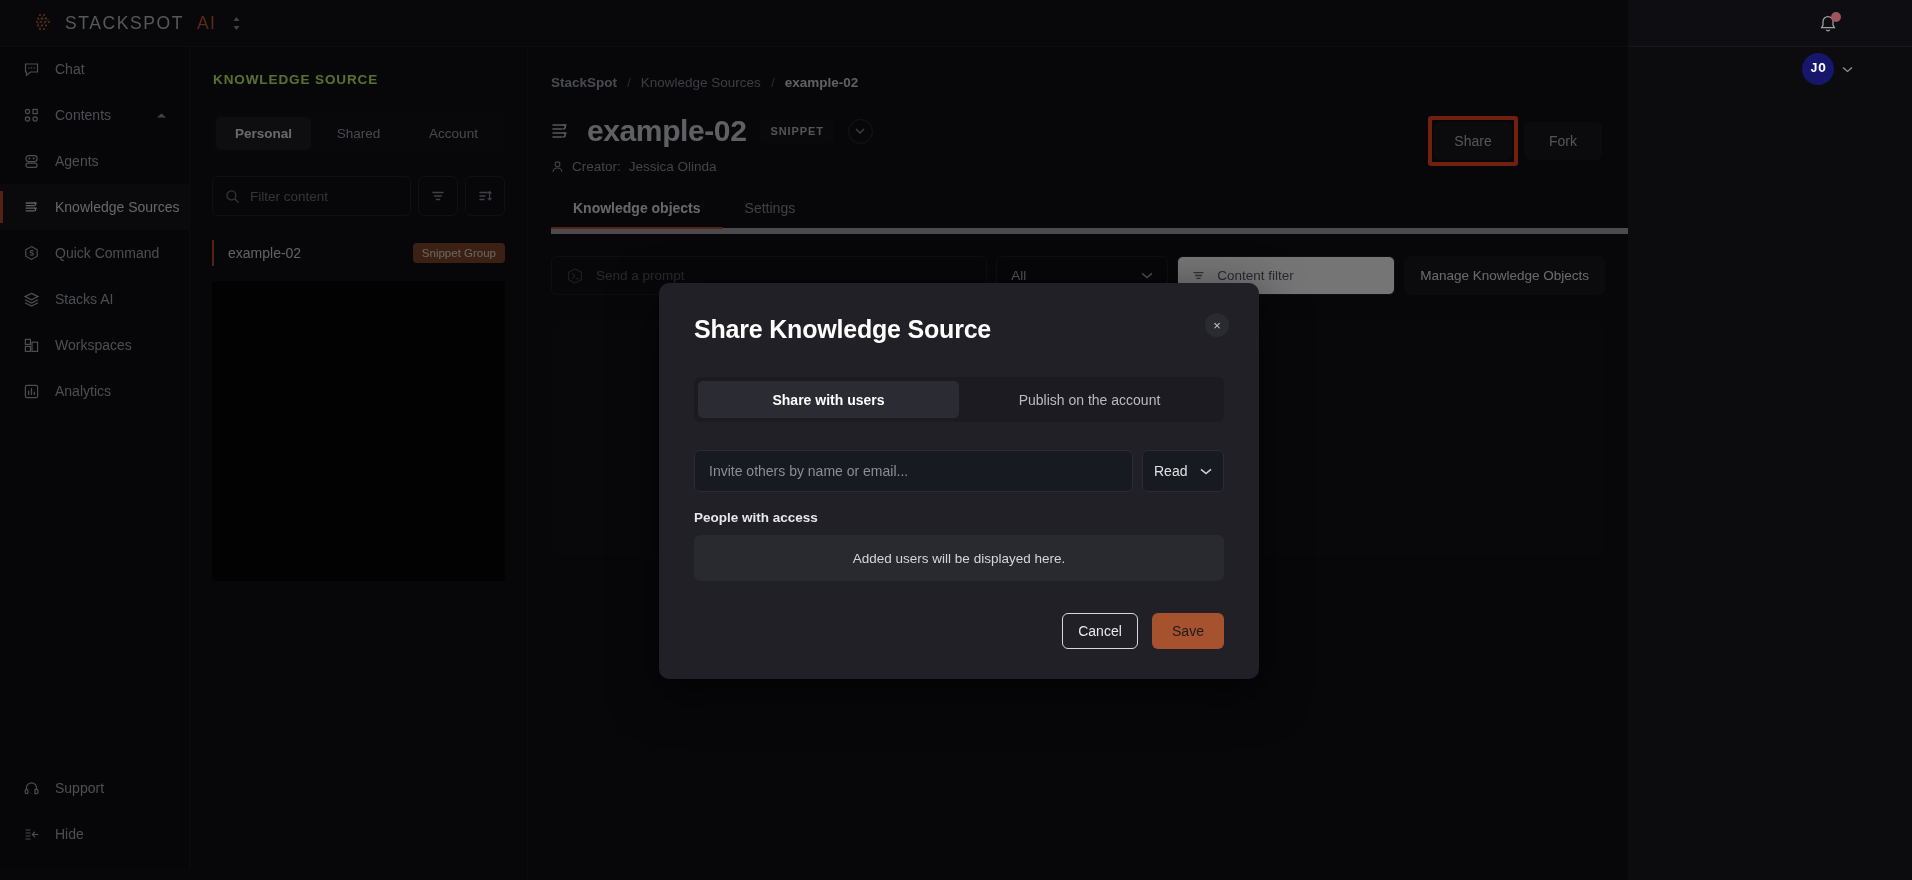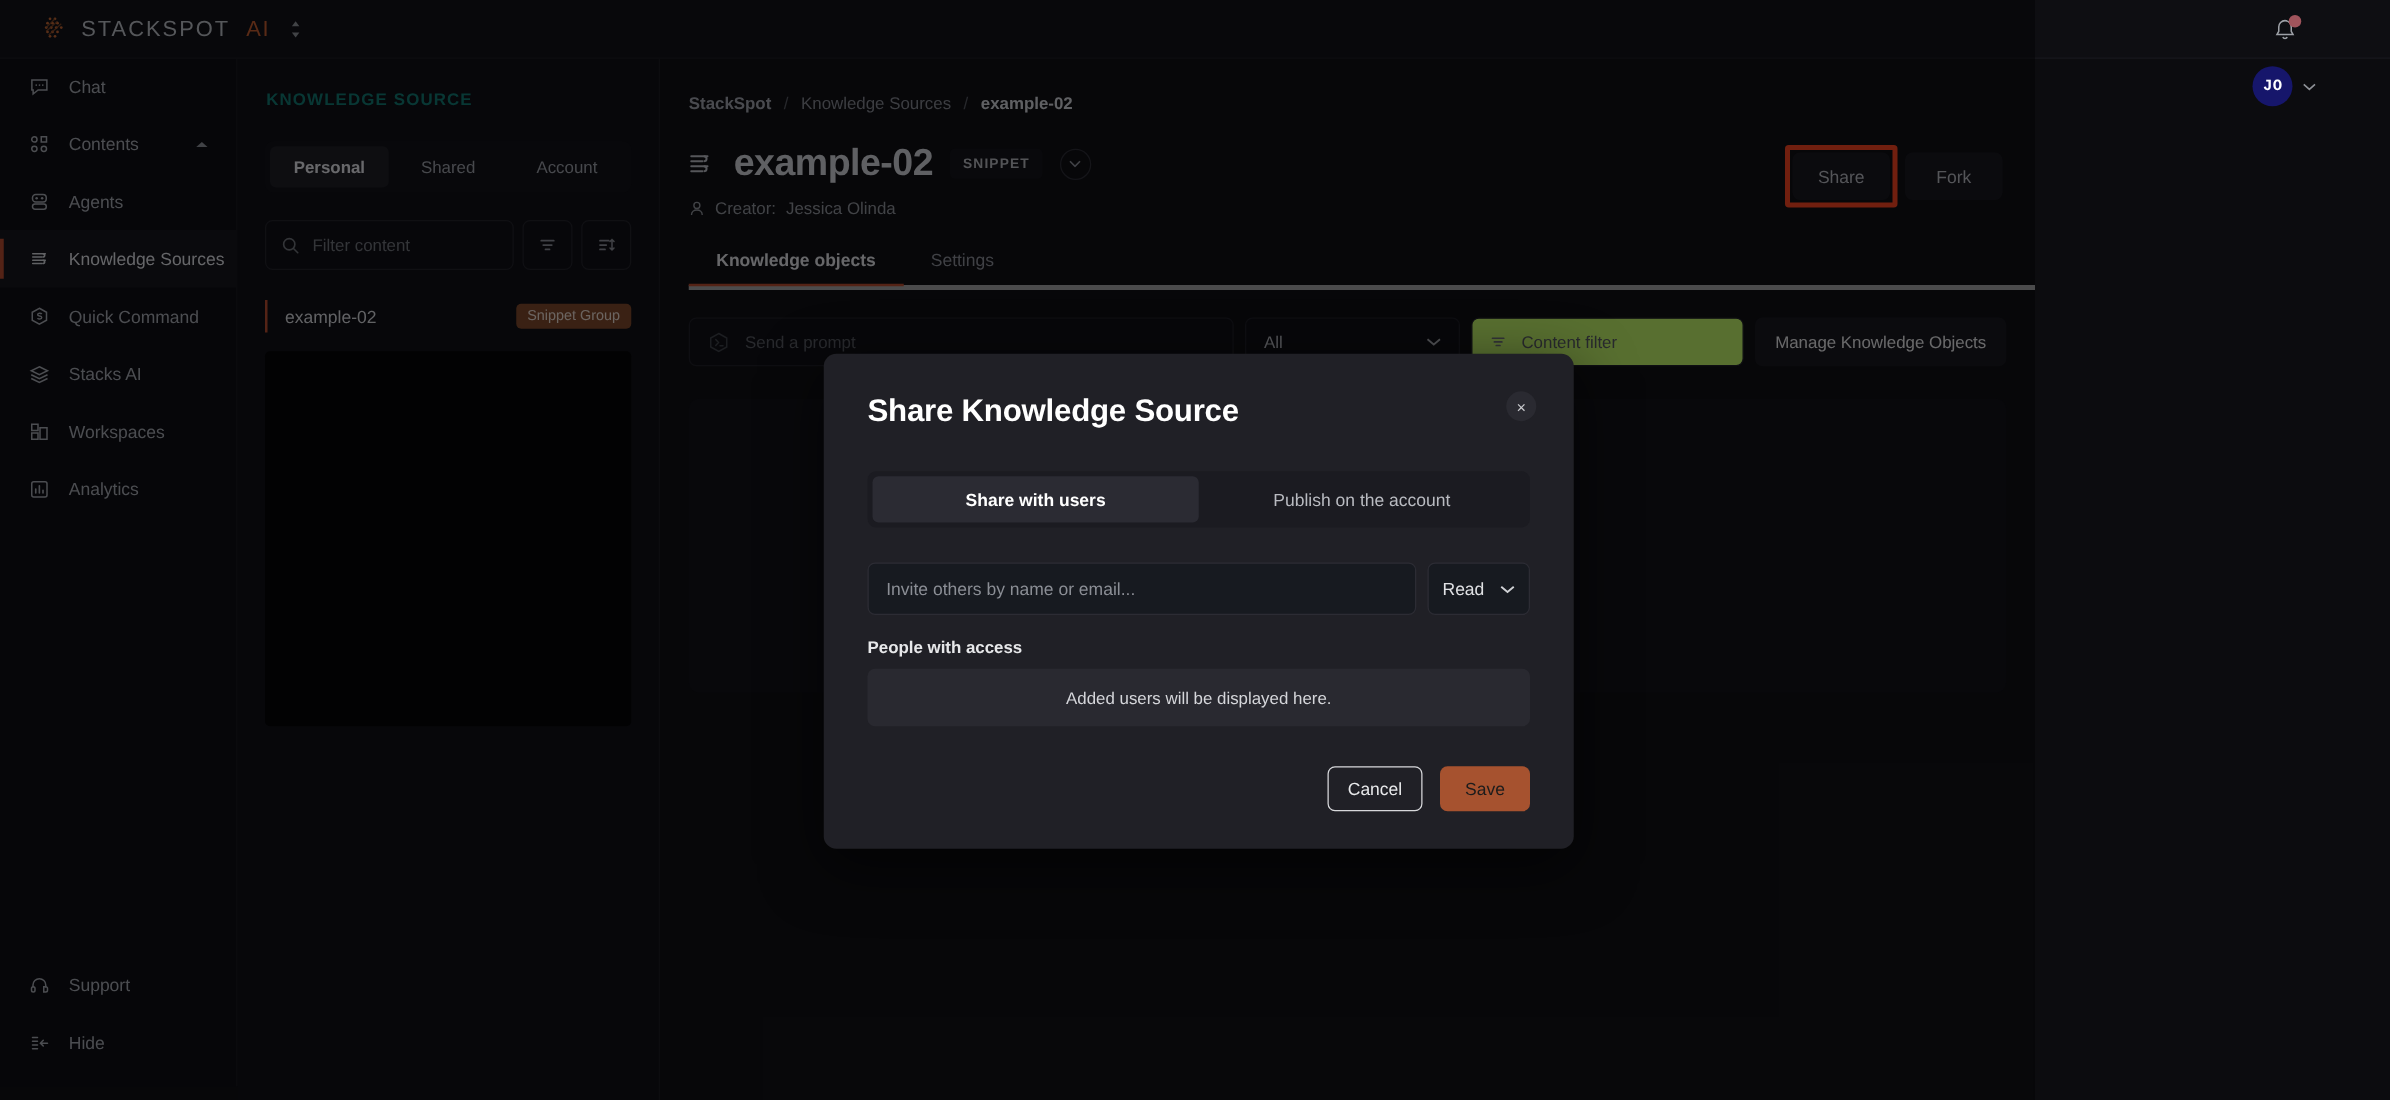--- a/index.html
+++ b/index.html
@@ -68,21 +68,21 @@
   }
   .nav-caret { margin-left: auto; margin-right: 22px; font-size: 9px; color:#8b8e95; }
   .nav-bottom { position: absolute; bottom: 0; left: 0; width: 100%; padding-bottom: 12px; }
 
   
   .kspanel {
     position: absolute; top: 47px; left: 190px; width: 338px; height: 833px;
     background: #0c0c10; border-right: 1px solid #17171c;
   }
   .ks-title {
-    color: #0f766e; font-size: 13.5px; letter-spacing: .9px; font-weight: 600;
+    color: #bef264; font-size: 13.5px; letter-spacing: .9px; font-weight: 600;
     margin: 25px 0 0 23px;
   }
   .seg-tabs {
     margin: 26px 22px 0 22px; height: 41px; background: #0f0f13;
     border-radius: 7px; display: flex; align-items: center; padding: 4px;
   }
   .seg-tab {
     flex: 1; height: 33px; display: flex; align-items: center; justify-content: center;
     font-size: 13.5px; color: #9a9da4; border-radius: 5px; cursor: pointer;
   }
@@ -137,21 +137,21 @@
   }
   .round-chev {
     width: 25px; height: 25px; border-radius: 50%; border: 1px solid #2a2a31;
     display: flex; align-items: center; justify-content: center; color: #8a8d94;
     font-size: 9px; cursor: pointer;
   }
   .creator-row { display: flex; align-items: center; gap: 8px; margin: 11px 0 0 23px; color: #8d9096; font-size: 13.5px; }
 
   .tabs-row {
     display: flex; align-items: flex-end; gap: 0; margin: 26px 0 0 23px;
-    border-bottom: 4px solid #a3a3a3; width: calc(100% - 23px);
+    border-bottom: 6px solid #a3a3a3; width: calc(100% - 23px);
   }
   .tab {
     padding: 0 22px 12px 22px; font-size: 14px; color: #898c93; cursor: pointer;
     position: relative;
   }
   .tab.active { color: #dfe0e3; font-weight: 600; }
   .tab.active::after {
     content:""; position:absolute; left:0; right:0; bottom:-1px; height:2px; background:#b5492a;
   }
 
@@ -161,21 +161,21 @@
     display: flex; align-items: center; gap: 12px; padding: 0 14px; background: #0d0d11;
     color: #55585e; font-size: 13.5px;
   }
   .select-box {
     width: 172px; height: 39px; border: 1px solid #1c1c22; border-radius: 6px;
     display: flex; align-items: center; justify-content: space-between; padding: 0 14px;
     background: #0d0d11; color: #b7b9be; font-size: 13.5px; cursor: pointer;
   }
   .contentfilter-box {
     width: 218px; height: 39px; border: 1px solid #1c1c22; border-radius: 6px;
-    display: flex; align-items: center; gap: 11px; padding: 0 13px; background: #bef264;
+    display: flex; align-items: center; gap: 11px; padding: 0 13px; background: #ffffff;
     color: #55585e; font-size: 13.5px;
   }
   .manage-btn {
     height: 39px; border-radius: 6px; background: #15151a; color: #e5e5e5;
     display: flex; align-items: center; padding: 0 16px; font-size: 13.5px; cursor: pointer;
   }
   .empty-panel {
     margin: 26px 23px 0 23px; height: 235px; border-radius: 8px; background: #0e0e12;
     display: flex; align-items: center; justify-content: center;
     color: #5c5f66; font-size: 13.5px;

